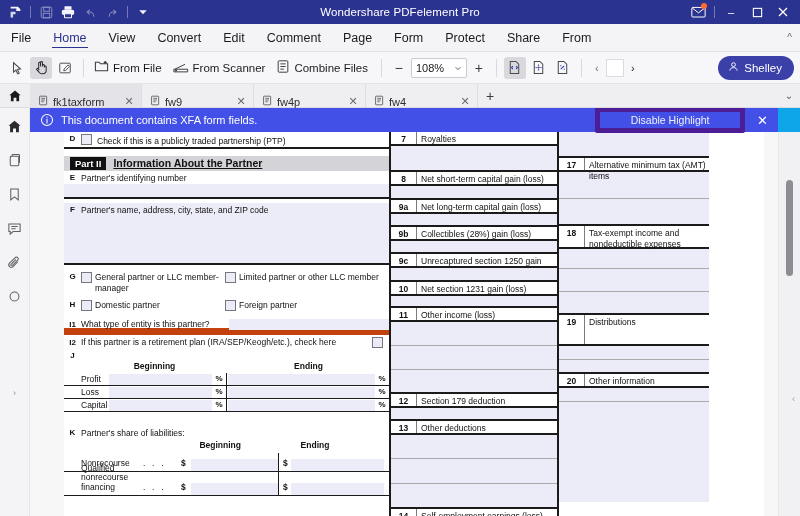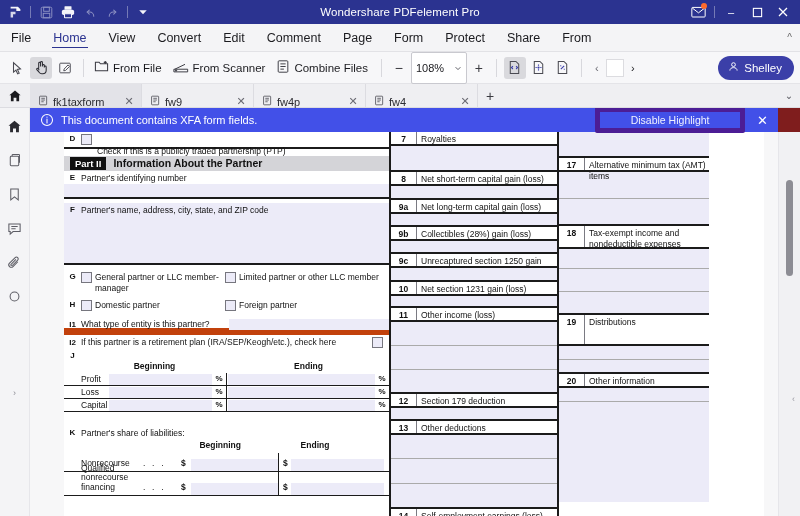--- a/index.html
+++ b/index.html
@@ -62,21 +62,21 @@
   .tool-btn {
     height: 22px; min-width: 22px; display: flex; align-items: center;
     justify-content: center; border-radius: 3px; color: #33343a; padding: 0 3px;
   }
   .tool-btn.sel { background: #d9d9dd; }
   .tool-label { display: flex; align-items: center; gap: 4px; font-size: 11.5px; color: #1b1b1f; padding: 0 6px 0 3px; height: 22px; }
   .vsep { width: 1px; height: 18px; background: #d8d8dd; margin: 0 5px; }
   .zoom-group { display: flex; align-items: center; gap: 2px; }
   .zoom-btn { width: 20px; height: 20px; display: flex; align-items: center; justify-content: center; font-size: 14px; color: #3a3a40; }
   .zoom-box {
-    width: 56px; height: 32px; border: 1px solid #c9c9cf; background: #fff;
+    width: 56px; height: 20px; border: 1px solid #c9c9cf; background: #fff;
     border-radius: 2px; display: flex; align-items: center; justify-content: space-between;
     padding: 0 4px; font-size: 11px; color: #1b1b1f;
   }
   .page-nav { display: flex; align-items: center; gap: 1px; }
   .page-box { width: 18px; height: 18px; background: #fff; border: 1px solid #dcdce0; }
   .arrow-btn { width: 16px; height: 20px; display: flex; align-items: center; justify-content: center; font-size: 11px; color: #6c6c74; }
   .arrow-btn.on { color: #1b1b1f; }
   .account-btn {
     margin-left: auto; height: 24px; background: #3b3fa8; color: #fff;
     border-radius: 12px; display: flex; align-items: center; gap: 5px;
@@ -104,21 +104,21 @@
   .body { flex: 1; display: flex; min-height: 0; position: relative; }
   .leftrail {
     width: 30px; background: #f4f4f6; flex: none;
     display: flex; flex-direction: column; align-items: center;
     padding-top: 8px; gap: 14px; border-right: 1px solid #e6e6ea;
     position: relative;
   }
   .rail-ico { width: 20px; height: 20px; display: flex; align-items: center; justify-content: center; color: #58585f; }
   .rail-expand { position: absolute; bottom: 118px; font-size: 9px; color: #8d8d95; }
 
-  .viewer { flex: 1; position: relative; background: #7f1d1d; overflow: hidden; min-width: 0; }
+  .viewer { flex: 1; position: relative; background: #0ea5e9; overflow: hidden; min-width: 0; }
 
   
   .xfa-bar {
     position: absolute; top: 0; left: 0; right: 22px; height: 24px;
     background: #4250e8; color: #fff; display: flex; align-items: center;
     padding: 0 6px 0 10px; font-size: 11px; z-index: 5;
   }
   .xfa-ico { width: 14px; height: 14px; margin-right: 7px; flex: none; }
   .xfa-btn {
     margin-left: auto; border: 5px solid #4c1d95; border-radius: 2px;
@@ -155,21 +155,21 @@
   .thin { border-bottom: 7px solid #c2410c; }
 
   .ltr { width: 17px; flex: none; font-weight: bold; font-size: 8px; text-align: center; padding-top: 2px; }
   .cb {
     width: 11px; height: 11px; border: 1px solid #76767e; background: #ecebf8;
     flex: none; display: inline-block;
   }
 
   .part2 {
     display: flex; align-items: center; height: 15px;
-    background: #d4d4d8; margin: 0 0 0 0;
+    background: #d4d4d8; margin: 0 0 0 0; text-decoration: underline;
   }
   .part2 .pnum {
     background: #111; color: #fff; font-weight: bold; font-size: 9.5px;
     padding: 1px 5px; margin-left: 6px;
   }
   .part2 .ptitle { font-weight: bold; font-size: 10.5px; margin-left: 7px; color: #111; }
 
   .cellrow { display: flex; border-bottom: 2px solid #1b1b1b; }
   .cnum { width: 26px; flex: none; text-align: center; font-weight: bold; font-size: 8.5px; padding-top: 2px; border-right: 1px solid #7a7a82;}
   .clab { flex: 1; padding: 2px 0 0 4px; font-size: 8.5px; }
@@ -468,21 +468,21 @@
         <div class="page">
           <div class="k1">
 
             <div class="colL">
 
               <div class="frow" style="height:17px;border-bottom:2px solid #1b1b1b;">
                 <div class="ltr">D</div>
                 <div style="width:16px;padding-top:2px;">
                   <span class="cb"></span>
                 </div>
-                <div style="padding-top:14px;">Check if this is a publicly traded partnership (PTP)</div>
+                <div style="padding-top:4px;">Check if this is a publicly traded partnership (PTP)</div>
               </div>
 
               <div style="height:7px;background:#fff;"></div>
 
               <div class="part2">
                 <span class="pnum">Part II</span>
                 <span class="ptitle">Information About the Partner</span>
               </div>
 
               <div class="frow" style="height:13px;">

